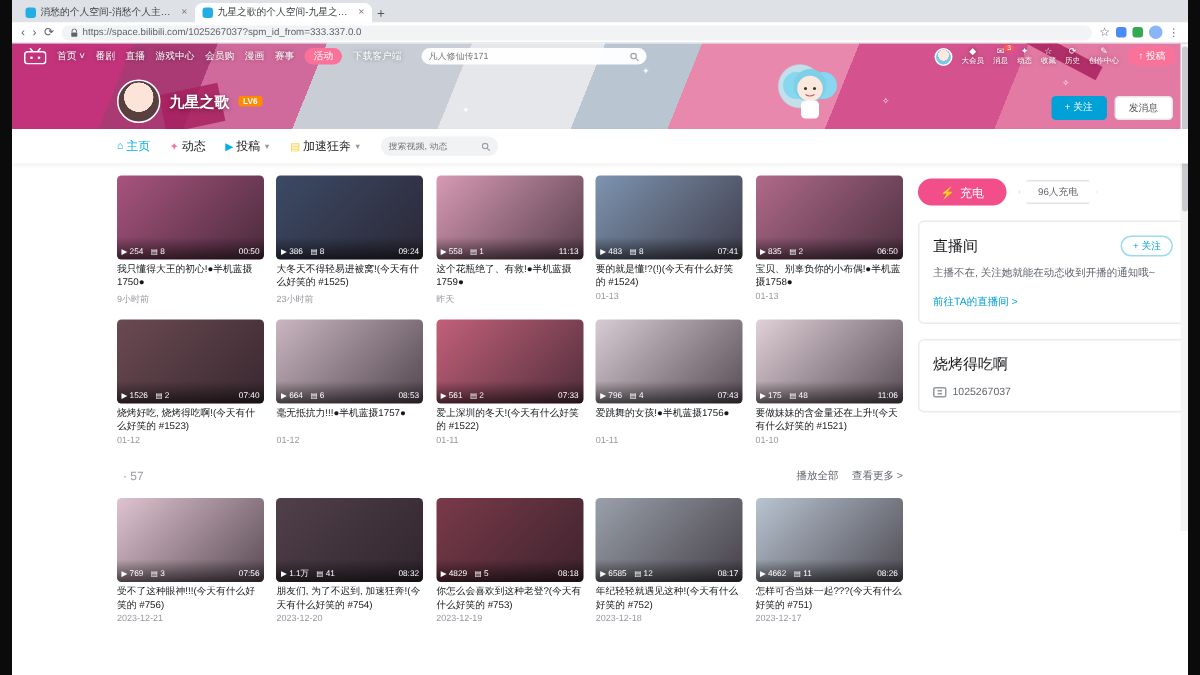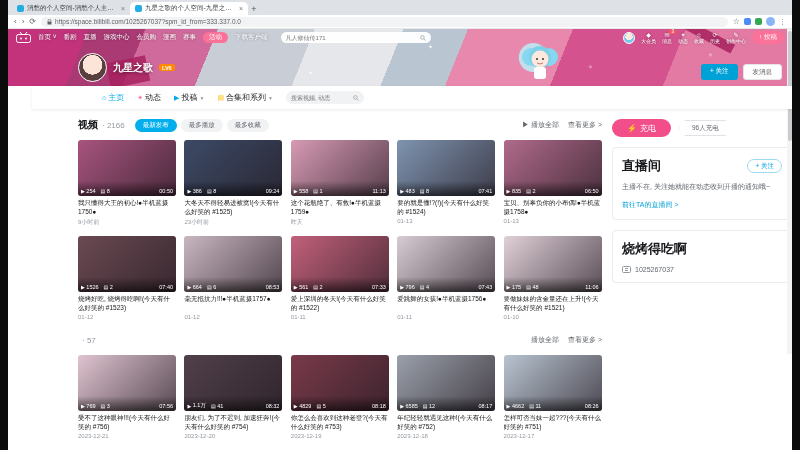--- a/index.html
+++ b/index.html
@@ -51,21 +51,21 @@
 
   .user-row { position:absolute; left:70px; bottom:4px; display:flex; align-items:center; gap:6px; }
   .user-avatar { width:29px; height:29px; border-radius:50%; border:1.5px solid #fff; background:radial-gradient(circle at 50% 40%,#fde4d8 0 46%,#5a3f3f 47%); }
   .user-name { font-size:10px; font-weight:bold; color:#fff; text-shadow:0 1px 3px rgba(0,0,0,.5); }
   .lv-badge { background:#ff8a00; color:#fff; font-size:5.5px; font-weight:bold; border-radius:2px; padding:0.5px 3px; }
   .banner-actions { position:absolute; right:10px; bottom:6px; display:flex; gap:5px; }
   .btn-follow { background:#00a1d6; color:#fff; font-size:6.5px; border-radius:3px; padding:2.5px 9px; }
   .btn-msg { background:#fff; color:#505050; font-size:6.5px; border-radius:3px; padding:2.5px 9px; border:1px solid #e3e5e7; }
 
   
-  .space-tabbar { height:23px; background:#fff; box-shadow:0 1px 3px rgba(0,0,0,.08); display:flex; align-items:center; padding-left:70px; position:relative; z-index:2;margin-left:24px; }
+  .space-tabbar { height:23px; background:#fff; box-shadow:0 1px 3px rgba(0,0,0,.08); display:flex; align-items:center; padding-left:70px; position:relative; z-index:2; }
   .stab { display:flex; align-items:center; gap:2px; margin-right:13px; font-size:8px; color:#18191c; }
   .stab .sic { font-size:7px; }
   .stab.active { color:#00aeec; }
   .caret { color:#9499a0; font-size:5px; }
   .mini-search { width:78px; height:13px; background:#f1f2f3; border-radius:7px; display:flex; align-items:center; padding:0 5px; gap:2px; }
   .mini-search input { flex:1; width:50px; border:0; outline:0; background:transparent; font-size:6px; color:#555; font-family:"Liberation Sans",sans-serif; }
   .stats { margin-left:auto; display:flex; gap:13px; padding-right:54px; text-align:center; }
   .stat .sl { font-size:6px; color:#9499a0; }
   .stat .sv { font-size:7.5px; color:#18191c; margin-top:2px; }
 
@@ -90,21 +90,21 @@
   .vdate { margin-top:2px; font-size:6px; color:#9499a0; }
   .sec2 { margin-top:12px; }
 
   
   .side { width:180px; }
   .charge-row { display:flex; align-items:center; gap:8px; margin-bottom:10px; margin-top:2px; }
   .charge-btn { background:#f14e8a; color:#fff; font-size:8px; border-radius:9px; padding:3.5px 15px; display:flex; align-items:center; gap:3px; }
   .charge-cap { border:1px solid #e0e2e6; color:#61666d; font-size:6.5px; padding:2.5px 12px; background:#fff; clip-path:polygon(6px 0,calc(100% - 6px) 0,100% 50%,calc(100% - 6px) 100%,6px 100%,0 50%); }
   .side-card { border:1px solid #e9ebee; border-radius:4px; padding:9px; margin-bottom:10px; background:#fff; }
   .sc-head { display:flex; align-items:center; justify-content:space-between; }
-  .sc-title { font-size:13px; font-weight:bold; color:#18191c; }
+  .sc-title { font-size:10px; font-weight:normal; color:#18191c; }
   .sc-follow { border:1px solid #9ed9f2; color:#00a1d6; font-size:6.5px; border-radius:8px; padding:1.5px 7px; }
   .sc-desc { margin-top:7px; font-size:7px; color:#61666d; line-height:1.55; }
   .sc-link { margin-top:7px; font-size:7px; color:#00a1d6; }
   .uid-row { margin-top:8px; display:flex; align-items:center; gap:4px; font-size:7px; color:#61666d; }
   .uid-icon { width:9px; height:7px; border:1px solid #9499a0; border-radius:1.5px; position:relative; }
   .uid-icon:after { content:""; position:absolute; left:1.5px; top:1.5px; width:3px; height:1px; background:#9499a0; box-shadow:0 2px 0 #9499a0; }
 
   .scrollbar { position:absolute; right:0; top:0; bottom:0; width:5px; background:#f4f4f4; }
   .sb-thumb { position:absolute; top:2px; right:0.5px; width:4px; height:110px; border-radius:2px; background:#c9cbce; }
 </style>
@@ -242,49 +242,36 @@
             <span class="sic" style="color:#fb7299">✦</span>
             <span>动态</span>
           </span>
         <span class="stab">
             <span class="sic" style="color:#00aeec">▶</span>
             <span>投稿</span>
             <span class="caret">▼</span>
           </span>
         <span class="stab">
             <span class="sic" style="color:#ffc423">▤</span>
-            <span>合集和系列</span>
+            <span>加速狂奔</span>
             <span class="caret">▼</span>
           </span>
         <div class="mini-search">
           <input placeholder="搜索视频, 动态" style="">
           <svg width="6" height="6" viewBox="0 0 8 8">
               <circle cx="3.2" cy="3.2" r="2.4" fill="none" stroke="#9aa0a6" stroke-width="1"></circle>
               <path d="M5 5l2.4 2.4" stroke="#9aa0a6" stroke-width="1"></path>
             </svg>
         </div>
       </div>
 
       <div class="main">
         <div class="left-col">
 
           <div class="sec">
-            <div class="sec-head">
-              <span class="sec-title">视频</span>
-              <span class="sec-count">· 2166</span>
-              <div class="pills">
-                <span class="pill active">最新发布</span>
-                <span class="pill">最多播放</span>
-                <span class="pill">最多收藏</span>
-              </div>
-              <div class="head-right">
-                <span><span>▶</span> <span>播放全部</span></span>
-                <span>查看更多 &gt;</span>
-              </div>
-            </div>
             <div class="grid">
                 <div class="vcard">
     <div class="thumb" style="background: linear-gradient(135deg, rgb(168, 84, 126) 0%, rgb(36, 26, 34) 140%);">
       <div class="thumb-ov">
         <span class="tstat">
                         <span class="tic">▶</span>
                         <span>254</span>
                       </span>
         <span class="tstat">
                         <span class="tic">▤</span>

